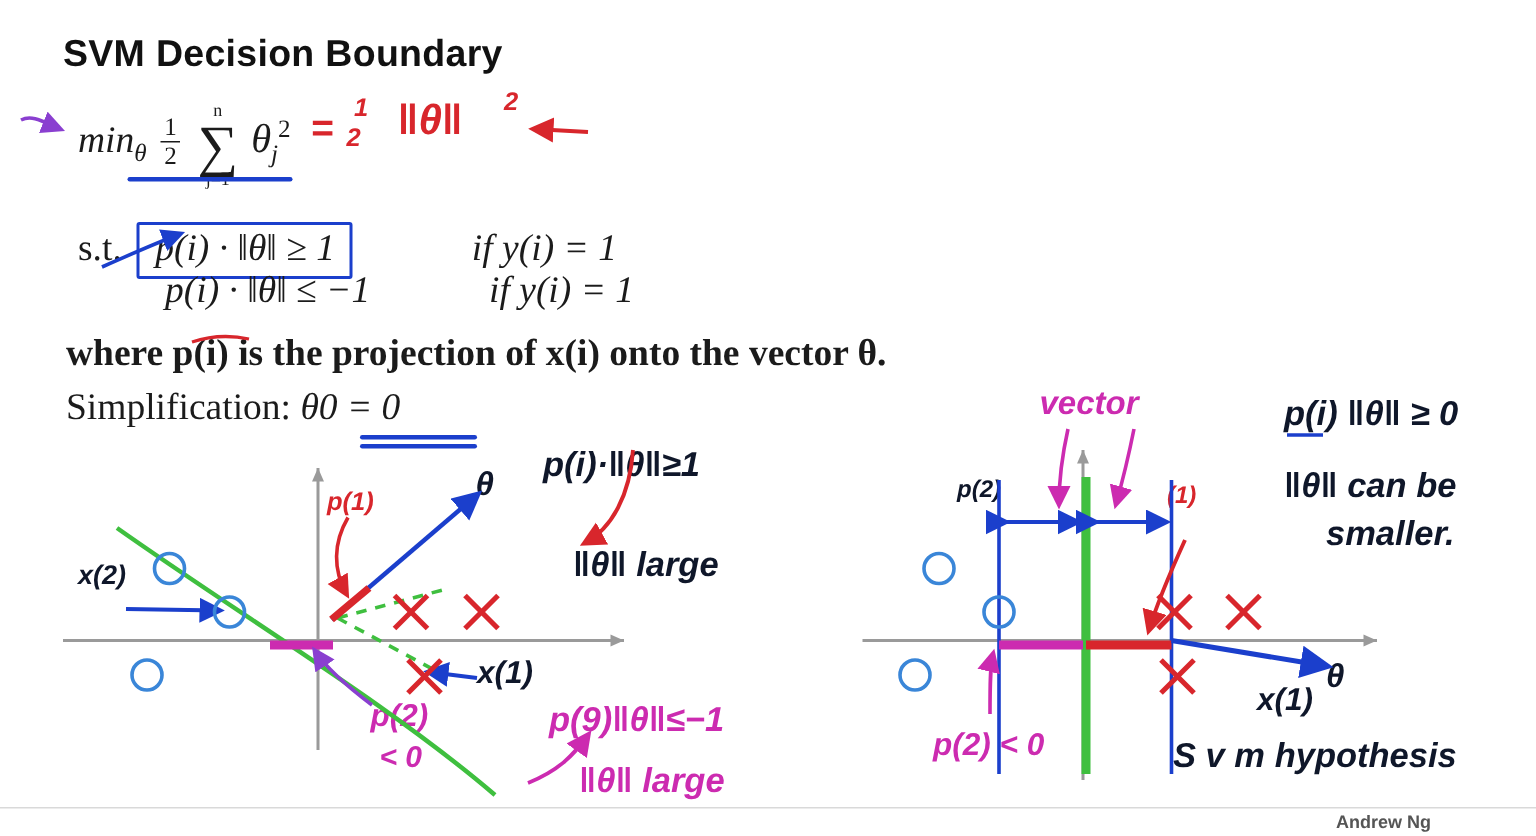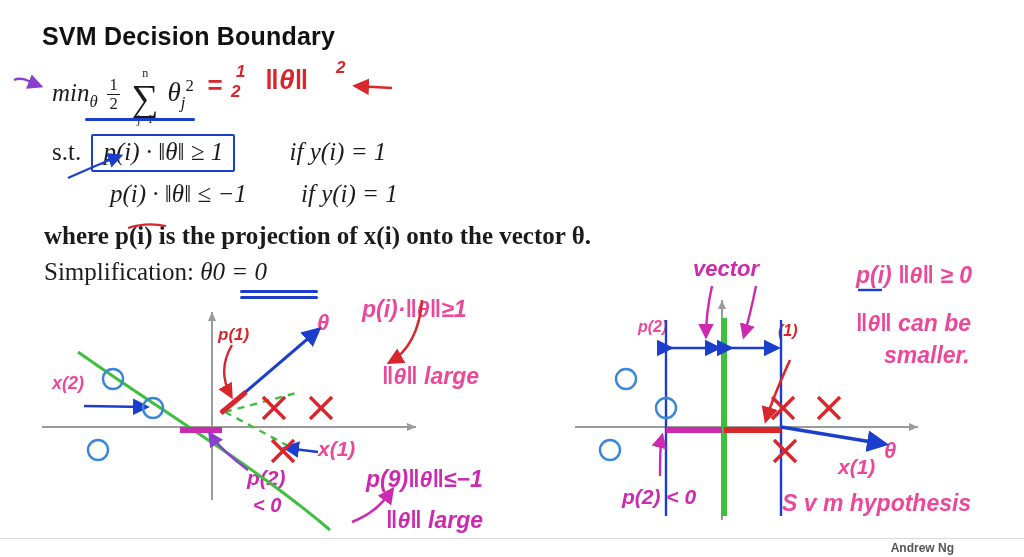--- a/index.html
+++ b/index.html
@@ -38,48 +38,49 @@
   }
   .frac .num{display:block;padding:0 2px;}
   .frac .den{display:block;border-top:1.6px solid #1b1b1b;padding:0 2px;}
   .sigma{font-size:38px;line-height:0.8;display:inline-block;vertical-align:middle;position:relative;top:1px;}
   .sigmawrap{display:inline-block;vertical-align:middle;text-align:center;margin:0 2px;position:relative;top:1px;}
   .sigmawrap .lim{display:block;font-size:12px;line-height:1.05;}
   .underlab{display:inline-block;position:relative;}
 
   .stline{left:52px;top:134px;font-size:25px;}
   .stline2{left:110px;top:180px;font-size:25px;}
-  .ifpart{display:inline-block;margin-left:48px;}
+  .ifpart{display:inline-block;margin-left:73px;}
   .whereline{left:44px;top:222px;font-size:25px;font-weight:bold;}
   .simpline{left:44px;top:258px;font-size:25px;}
 
   
   .boxed{
     display:inline-block;border:2.5px solid #1b3fcc;
     padding:2px 10px 4px 10px;border-radius:2px;
     margin-left:4px;
+    margin-top:14px;
   }
 
   
   .blue-underline{
     position:absolute;background:#1b3fcc;height:3px;border-radius:2px;
   }
   .blue-line-1{left:85px;top:118px;width:110px;}
   .blue-line-2{left:240px;top:290px;width:78px;height:3px;}
   .blue-line-3{left:240px;top:296px;width:78px;height:3px;}
 
   
   .hand{
     position:absolute;
     font-family:"Liberation Sans",sans-serif;
     font-style:italic;font-weight:bold;
     white-space:nowrap;
   }
   .red{color:#d8262c;}
-  .blue{color:#ec4899;}
+  .blue{color:#0f172a;}
   .magenta{color:#cc2bb0;}
 
   svg.overlay{position:absolute;left:0;top:0;width:1024px;height:557px;pointer-events:none;}
 
   .footer{
     position:absolute;right:10px;bottom:2px;
     font-family:"Liberation Sans",sans-serif;
     font-size:12px;color:#555;font-weight:bold;margin-left:36px;
   }
   .divline{position:absolute;left:0;bottom:18px;width:1024px;height:1px;background:#d9d9d9;}

